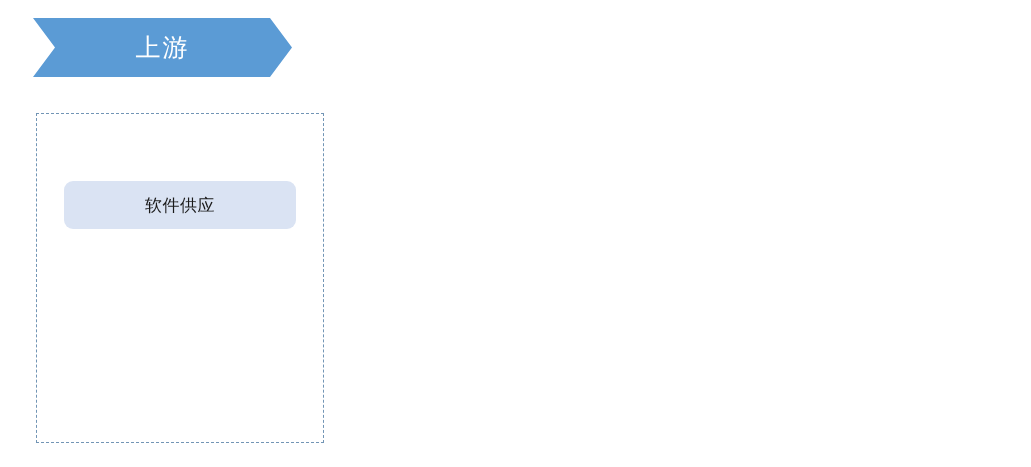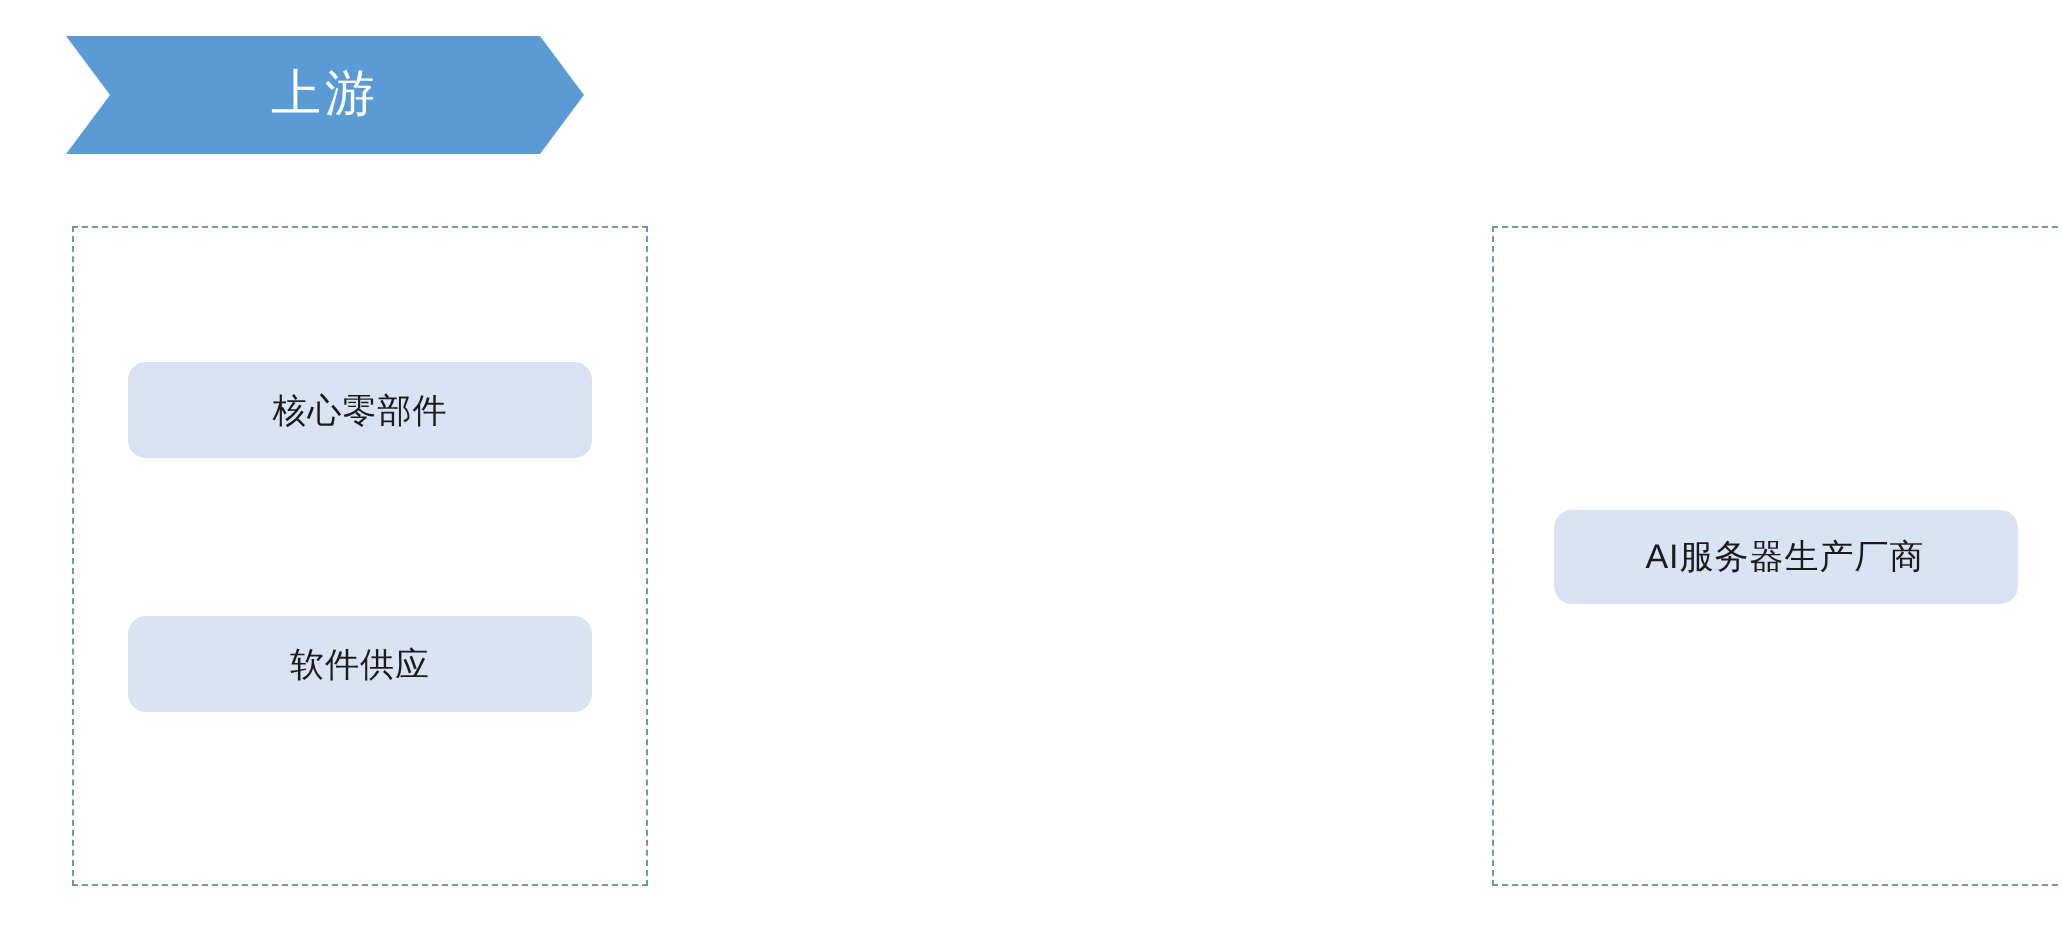--- a/index.html
+++ b/index.html
@@ -105,33 +105,23 @@
 
   <div class="banner banner-1">
     <span class="banner-label">上游</span>
   </div>
 
 
 
   <div class="column col-1">
     <div class="dashed-box dashed-1">
       <div class="node">
-        <span class="node-label">核心零部件</span>
-      </div>
-      <div class="node">
         <span class="node-label">软件供应</span>
       </div>
     </div>
   </div>
 
-  <div class="column col-2">
-    <div class="dashed-box dashed-2">
-      <div class="node">
-        <span class="node-label">AI服务器生产厂商</span>
-      </div>
-    </div>
-  </div>
 
   <div class="column col-3">
     
   </div>
 
 </div>
 
 </body></html>

